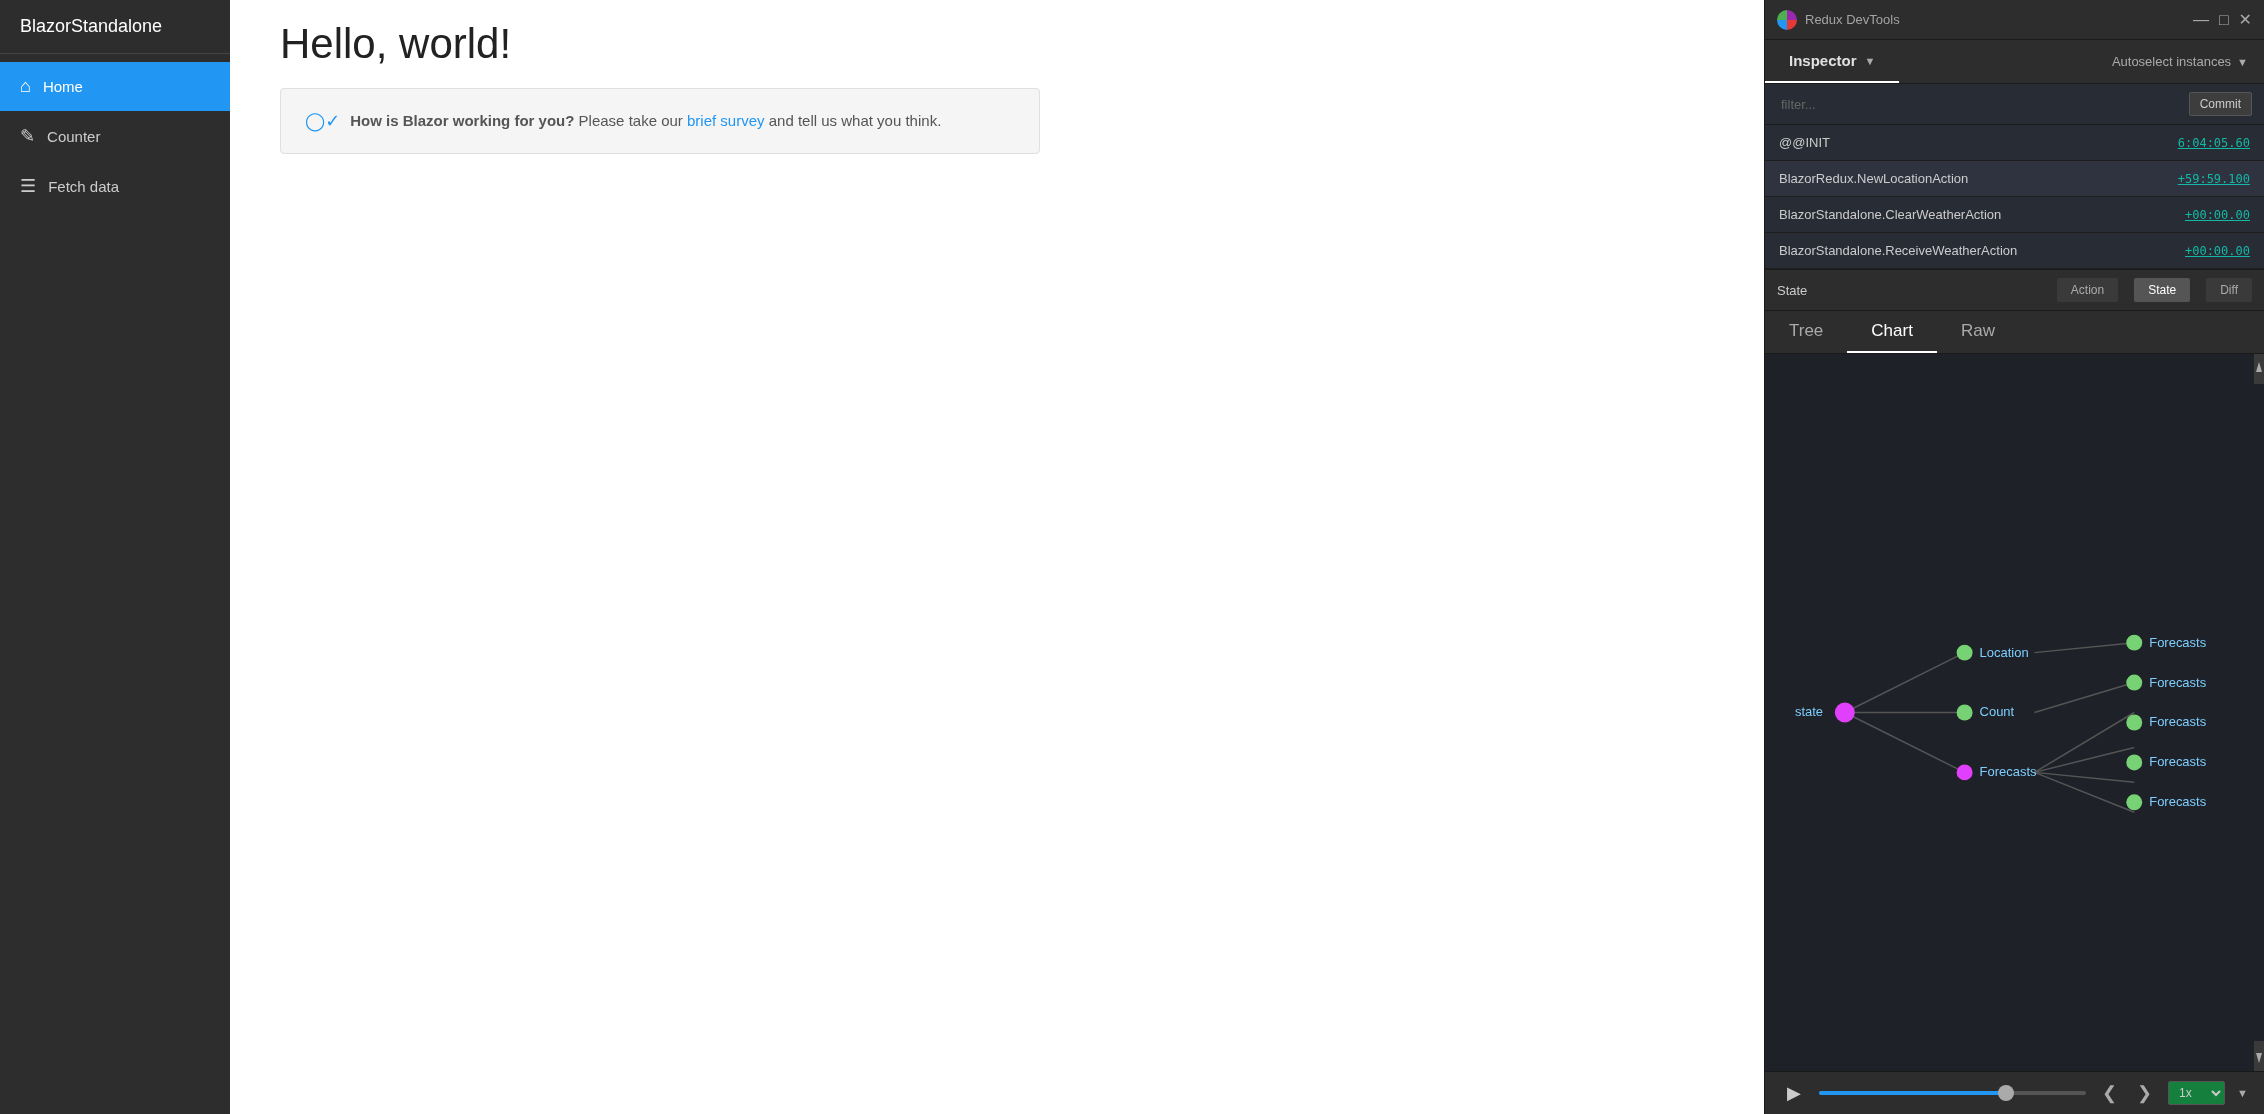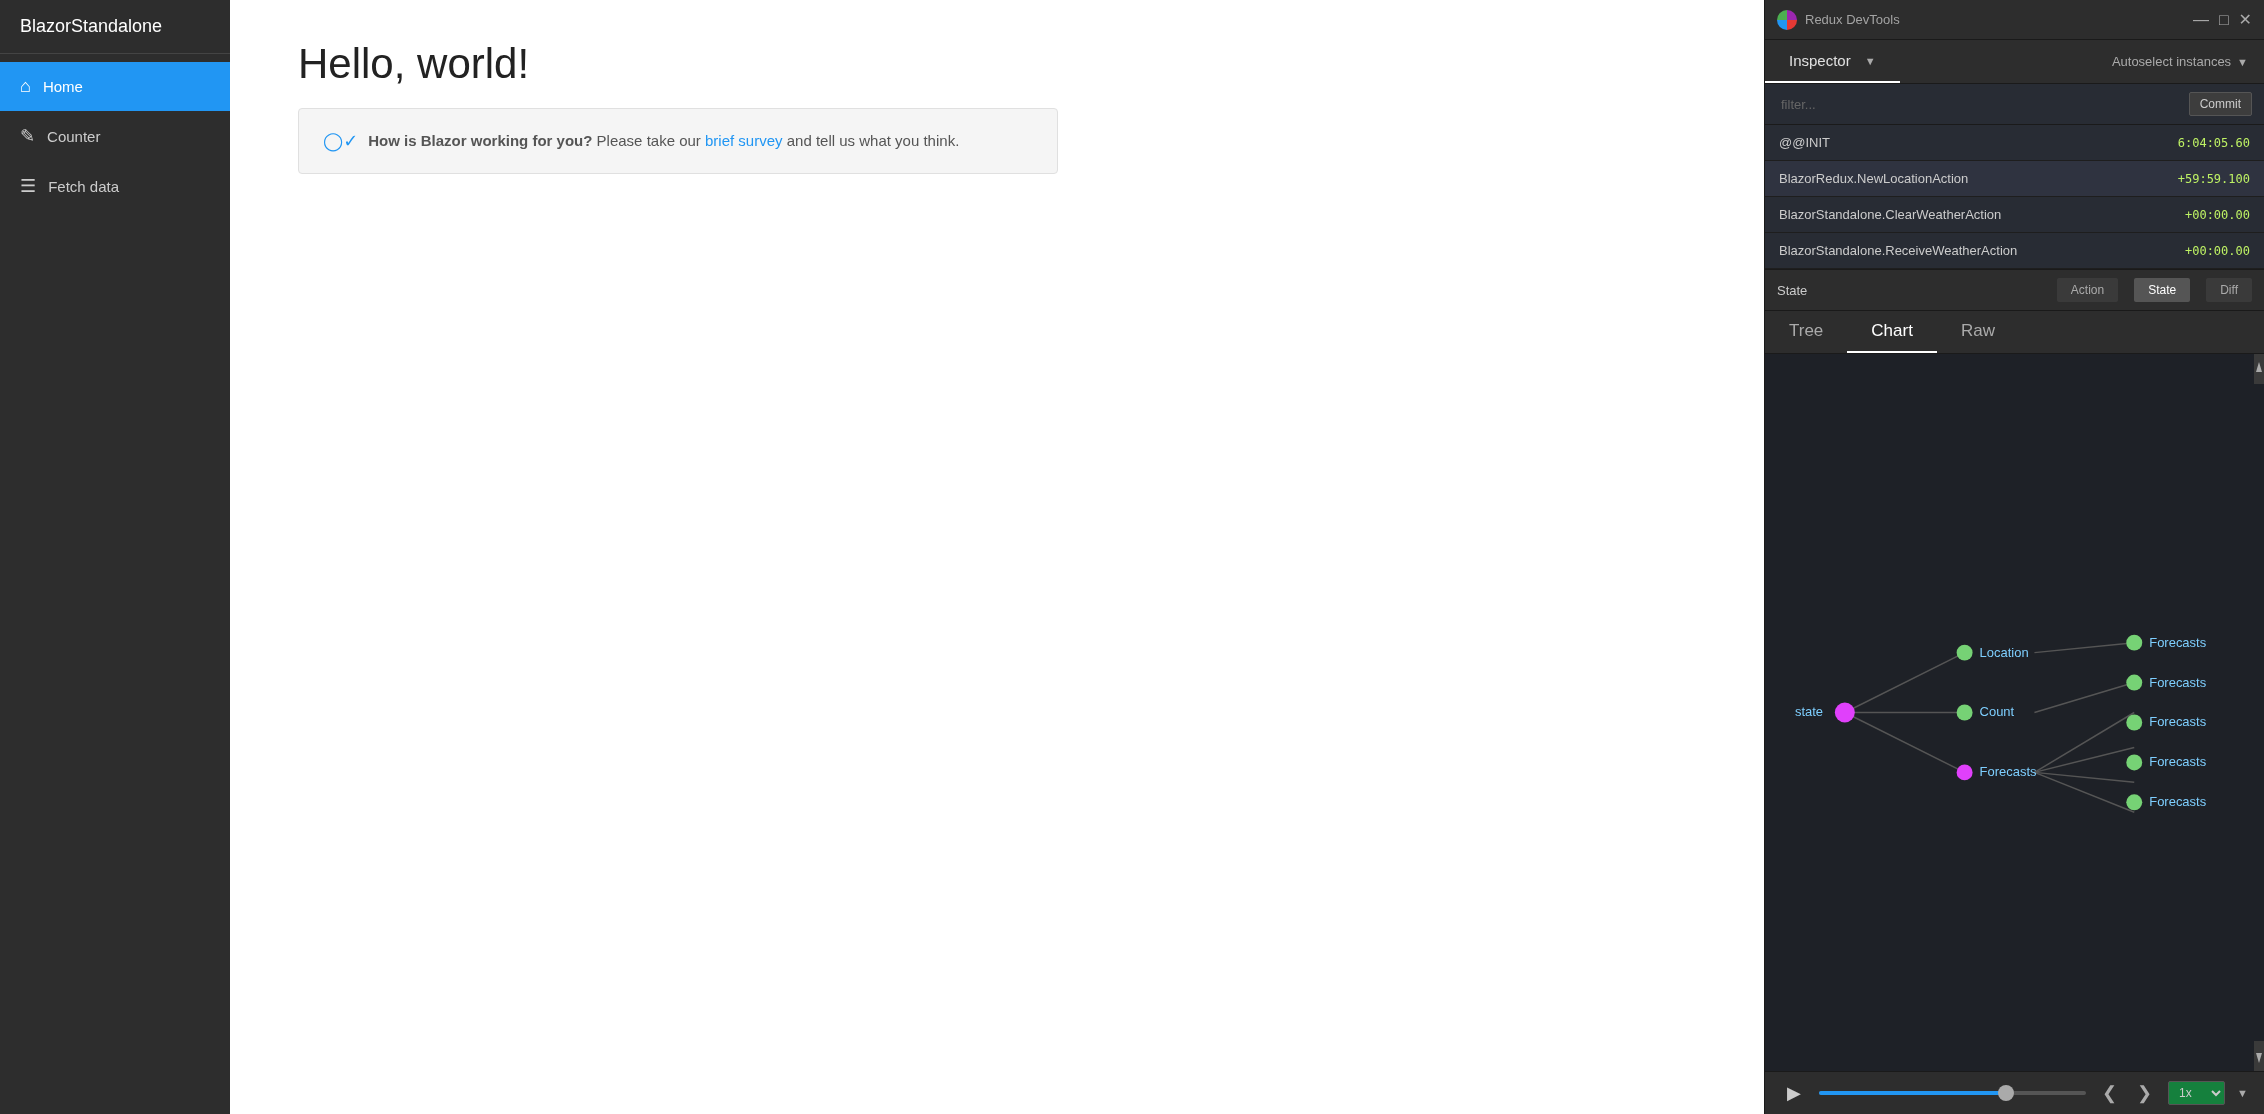--- a/index.html
+++ b/index.html
@@ -33,23 +33,22 @@
       font-size: 15px;
       border-radius: 0;
     }
     .sidebar-item.active { background: #2196f3; color: #fff; }
     .sidebar-item .icon { font-size: 18px; }
 
     
     .main-content {
       flex: 1;
       overflow-y: auto;
-      padding: 40px 50px;
+      padding: 20px 50px;
       background: #fff;
-      margin-left: 18px;
     }
     .main-title { font-size: 42px; font-weight: 300; color: #222; margin-bottom: 20px; }
     .main-subtitle { font-size: 16px; color: #555; margin-bottom: 30px; }
     .info-box {
       background: #f5f5f5;
       border: 1px solid #e0e0e0;
       border-radius: 4px;
       padding: 20px 24px;
       font-size: 15px;
       color: #555;
@@ -101,26 +100,27 @@
     .devtools-header {
       display: flex;
       align-items: center;
       background: #2d2d2d;
       border-bottom: 1px solid #1a1a1a;
       flex-shrink: 0;
     }
     .inspector-tab {
       display: flex;
       align-items: center;
-      gap: 14px;
+      gap: 8px;
       padding: 12px 24px;
       color: #e0e0e0;
       font-size: 15px;
       border-bottom: 2px solid #fff;
       cursor: pointer;
+      font-weight: bold;
     }
     .inspector-tab .chevron { color: #aaa; font-size: 11px; }
     .autoselect-section {
       margin-left: auto;
       display: flex;
       align-items: center;
       gap: 6px;
       padding: 12px 16px;
       color: #aaa;
       font-size: 13px;
@@ -163,21 +163,21 @@
     .action-row {
       display: flex;
       align-items: center;
       justify-content: space-between;
       padding: 10px 14px;
       border-bottom: 1px solid #1e1e1e;
       cursor: pointer;
     }
     .action-row.selected { background: #2f3340; }
     .action-name { color: #ccc; font-size: 13px; }
-    .action-time { color: #bef264; font-size: 12px; font-family: monospace; }
+    .action-time { color: #14b8a6; font-size: 12px; font-family: monospace; text-decoration: underline; }
 
     
     .state-inspector { display: flex; flex-direction: column; flex: 1; overflow: hidden; }
     .state-header {
       display: flex;
       align-items: center;
       padding: 8px 12px;
       background: #2d2d2d;
       border-bottom: 1px solid #1a1a1a;
       flex-shrink: 0;

